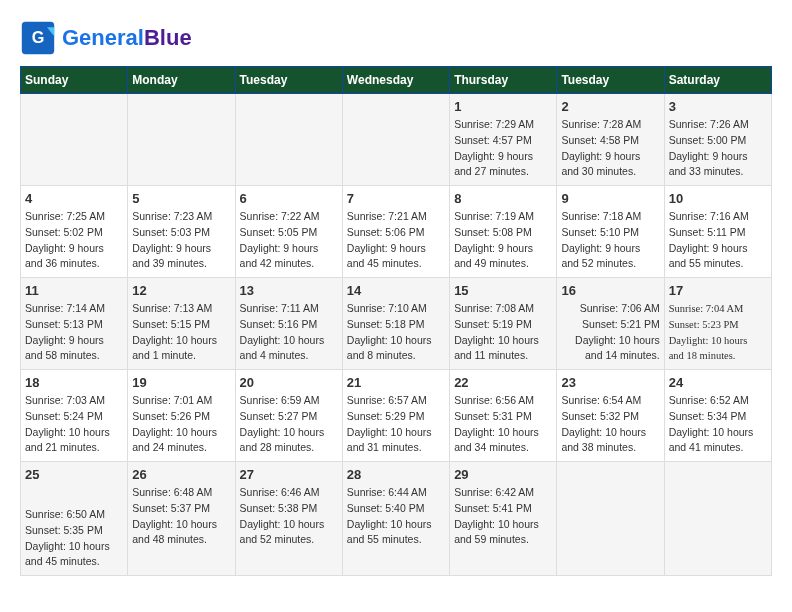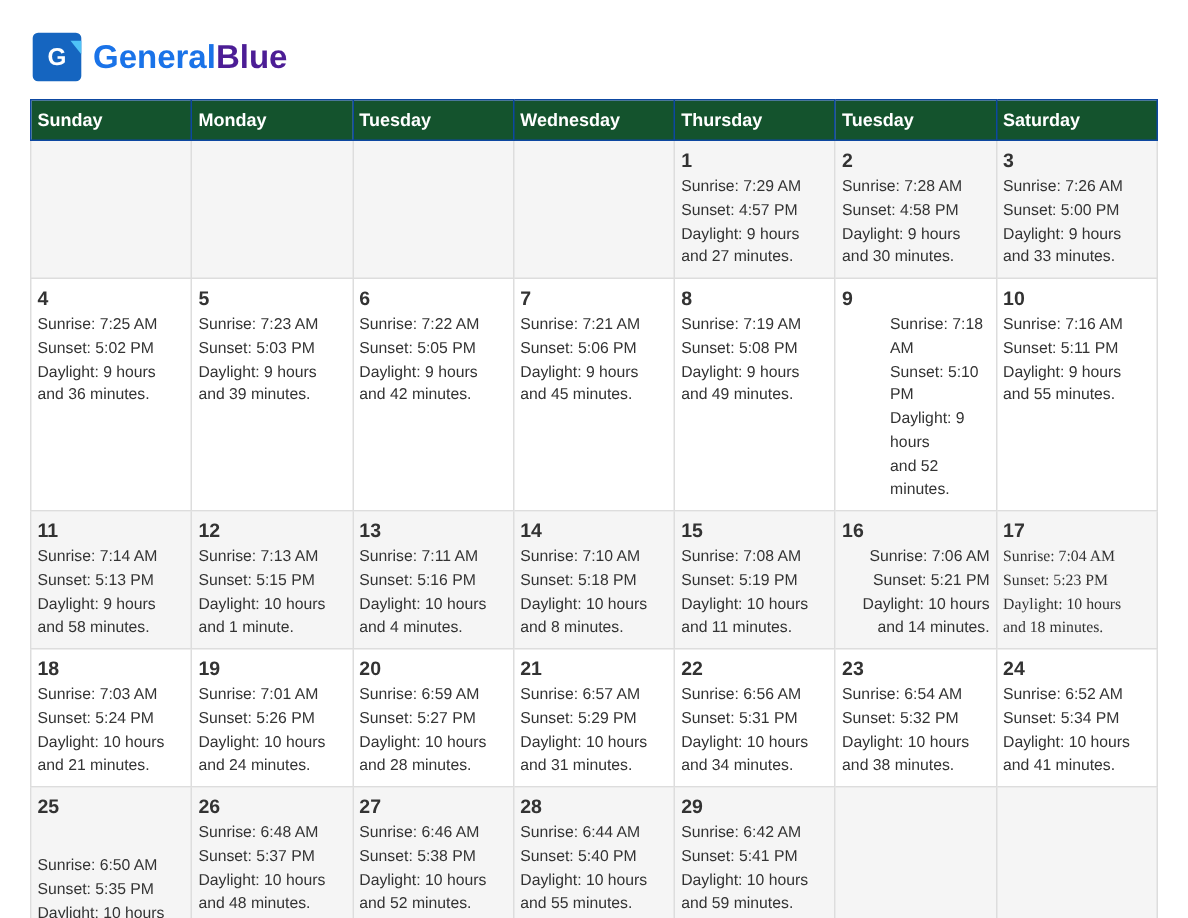--- a/index.html
+++ b/index.html
@@ -184,21 +184,21 @@
         </td>
         <td>
           <div class="day-number">8</div>
           <div class="day-info" style="white-space: pre-line;">Sunrise: 7:19 AM
 Sunset: 5:08 PM
 Daylight: 9 hours
 and 49 minutes.</div>
         </td>
         <td>
           <div class="day-number">9</div>
-          <div class="day-info" style="white-space: pre-line; margin-left: 32px;">Sunrise: 7:18 AM
+          <div class="day-info" style="white-space: pre-line;">Sunrise: 7:18 AM
 Sunset: 5:10 PM
 Daylight: 9 hours
 and 52 minutes.</div>
         </td>
         <td>
           <div class="day-number">10</div>
           <div class="day-info" style="white-space: pre-line;">Sunrise: 7:16 AM
 Sunset: 5:11 PM
 Daylight: 9 hours
 and 55 minutes.</div>

